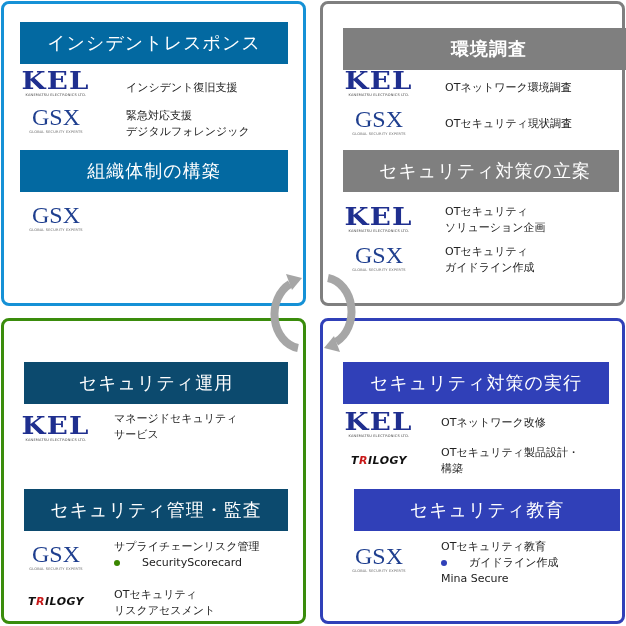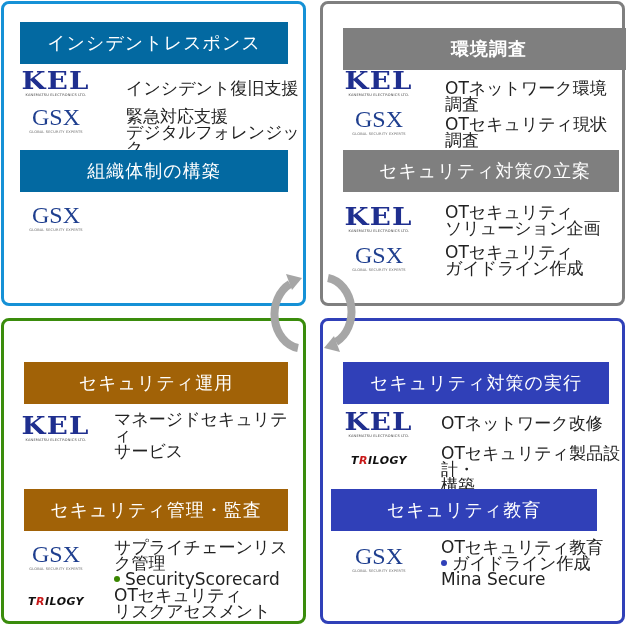--- a/index.html
+++ b/index.html
@@ -8,27 +8,27 @@
   .quad { position:absolute; box-sizing:border-box; border:3px solid; border-radius:8px; background:#fff; }
   .q-tl { left:1px; top:1px; width:305px; height:305px; border-color:#1591d6; }
   .q-tr { left:320px; top:1px; width:305px; height:305px; border-color:#7f7f7f; }
   .q-bl { left:1px; top:318px; width:305px; height:306px; border-color:#3a8c0c; }
   .q-br { left:320px; top:318px; width:305px; height:306px; border-color:#3040b8; }
 
   .hdr { position:absolute; height:42px; line-height:42px; text-align:center; color:#fff;
          font-size:18px; letter-spacing:1px; }
   .hdr.blue { background:#0369a1; }
   .hdr.gray { background:#7f7f7f; }
-  .hdr.green { background:#a16207; }
+  .hdr.green { background:#0c4a6e; }
   .hdr.navy { background:#3040b8; }
 
   .row { position:absolute; display:flex; align-items:flex-start; }
   .logo { width:80px; flex:0 0 auto; display:flex; flex-direction:column; align-items:center; }
-  .desc { font-size:17px; line-height:16px; color:#222; white-space:pre-line; }
-  .bullet-line { display:flex; align-items:center; }
+  .desc { font-size:11px; line-height:16px; color:#222; white-space:pre-line; }
+  .bullet-line { display:flex; align-items:center;gap:17px; }
   .dot { display:inline-block; width:6px; height:6px; border-radius:50%; margin-right:5px; }
 
   .kel { font-family:"DejaVu Serif", "Liberation Serif", serif; font-weight:bold; font-size:24px;
          color:#1f2f8f; letter-spacing:1px; line-height:22px; transform:scaleX(1.15); }
   .kel-sub { font-size:3.5px; color:#444; letter-spacing:0.2px; margin-top:1px; }
   .gsx { font-family:"Liberation Serif", "DejaVu Serif", serif; font-size:24px; color:#1f3f8f;
          line-height:22px; letter-spacing:0px; }
   .gsx-sub { font-size:3.5px; color:#666; letter-spacing:0.2px; margin-top:2px; }
   .tril { font-family:"DejaVu Sans", sans-serif; font-weight:bold; font-style:italic; font-size:11px;
           letter-spacing:0.5px; color:#111; }
@@ -158,21 +158,21 @@
   </div>
 
   <div class="row" style="left:16px; top:124px;">
     <div class="logo" style="margin-top:9px;">
       <span class="tril"><span>T</span><span class="r">R</span><span>ILOGY</span></span>
     </div>
     <div class="desc" style="margin-left:22px; margin-top:0px;">OTセキュリティ製品設計・
 構築</div>
   </div>
 
-  <div class="hdr navy" style="left:8px; top:168px; width:266px;">セキュリティ教育</div>
+  <div class="hdr navy" style="left:31px; top:168px; width:266px;">セキュリティ教育</div>
 
   <div class="row" style="left:16px; top:224px;">
     <div class="logo">
       <span class="gsx">GSX</span>
       <span class="gsx-sub">GLOBAL SECURITY EXPERTS</span>
     </div>
     <div style="margin-left:22px; margin-top:-6px;">
       <div class="desc">OTセキュリティ教育</div>
       <div class="desc bullet-line">
         <span class="dot" style="background:#3040b8;"></span>

